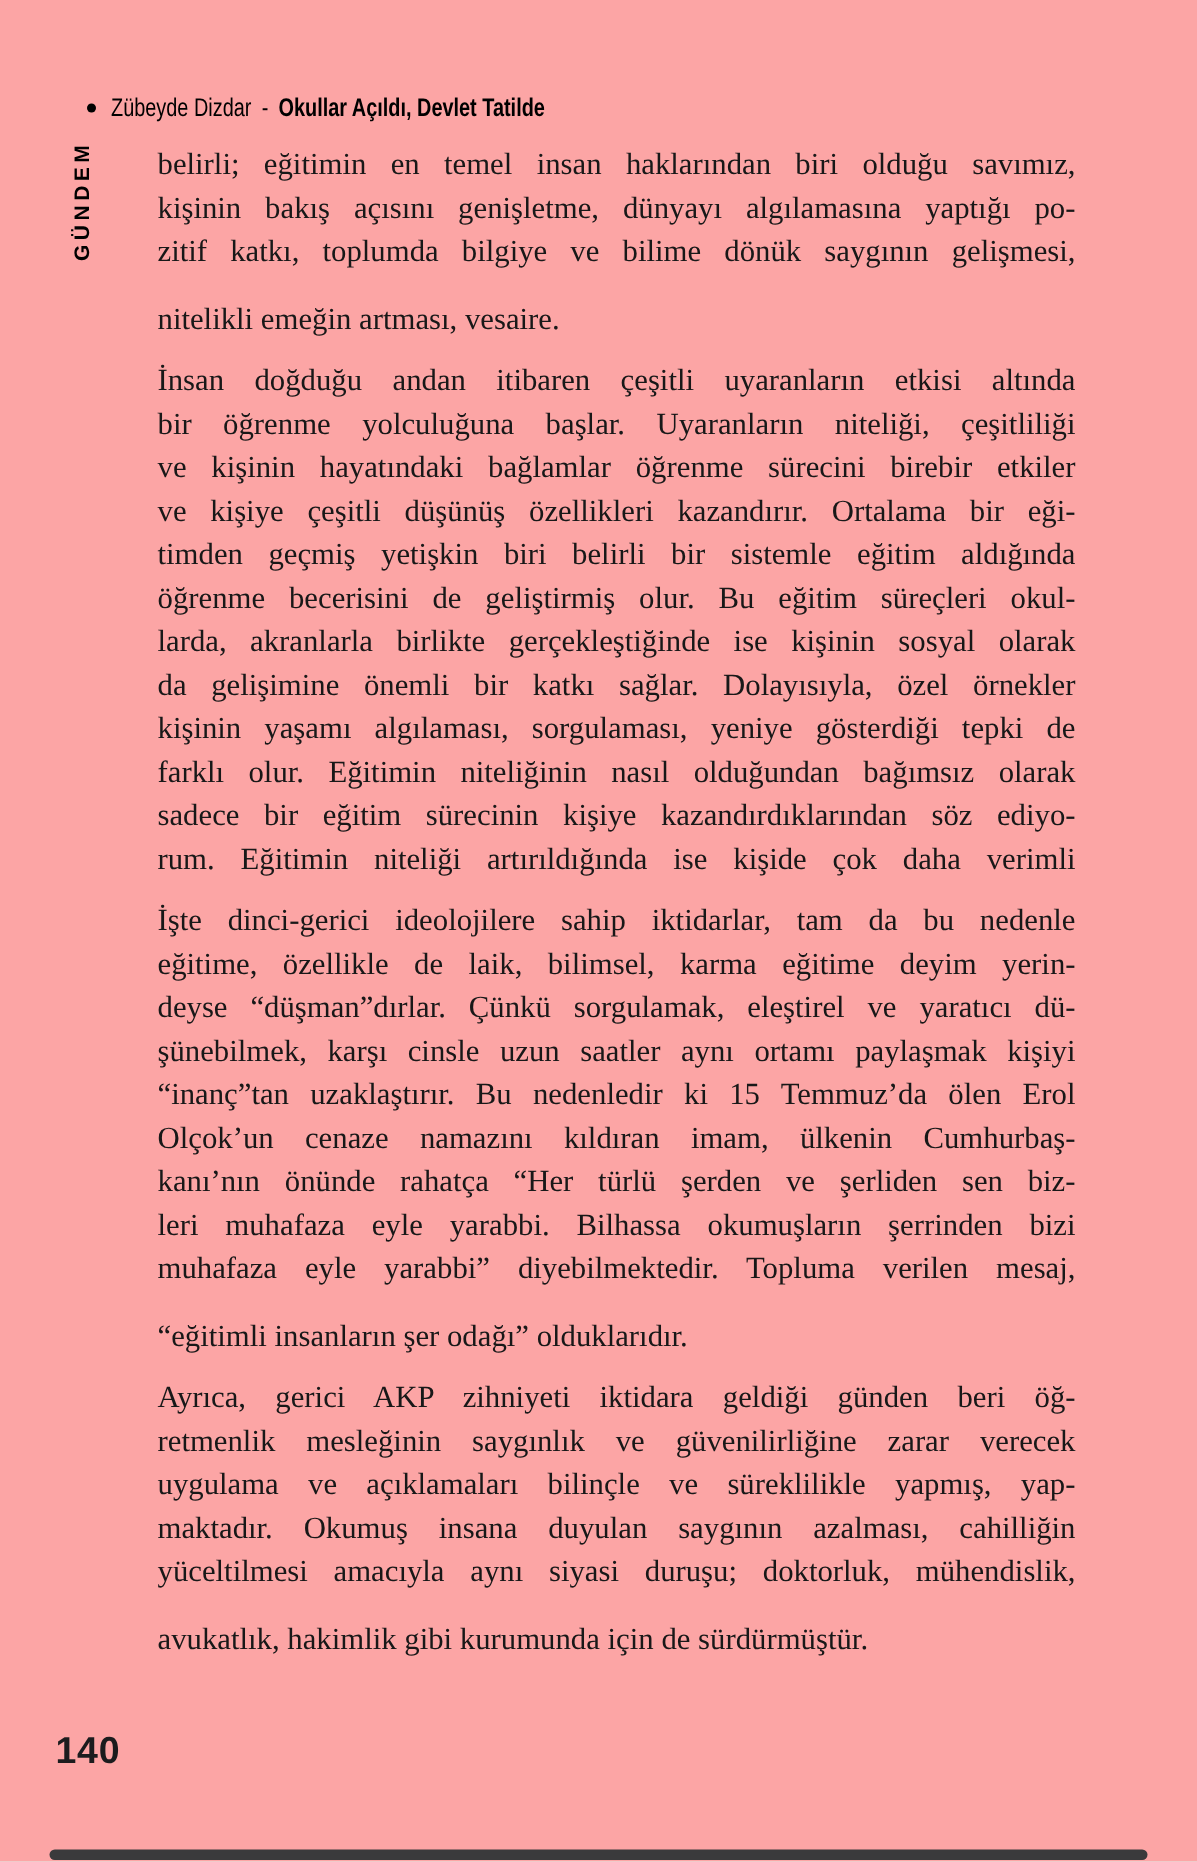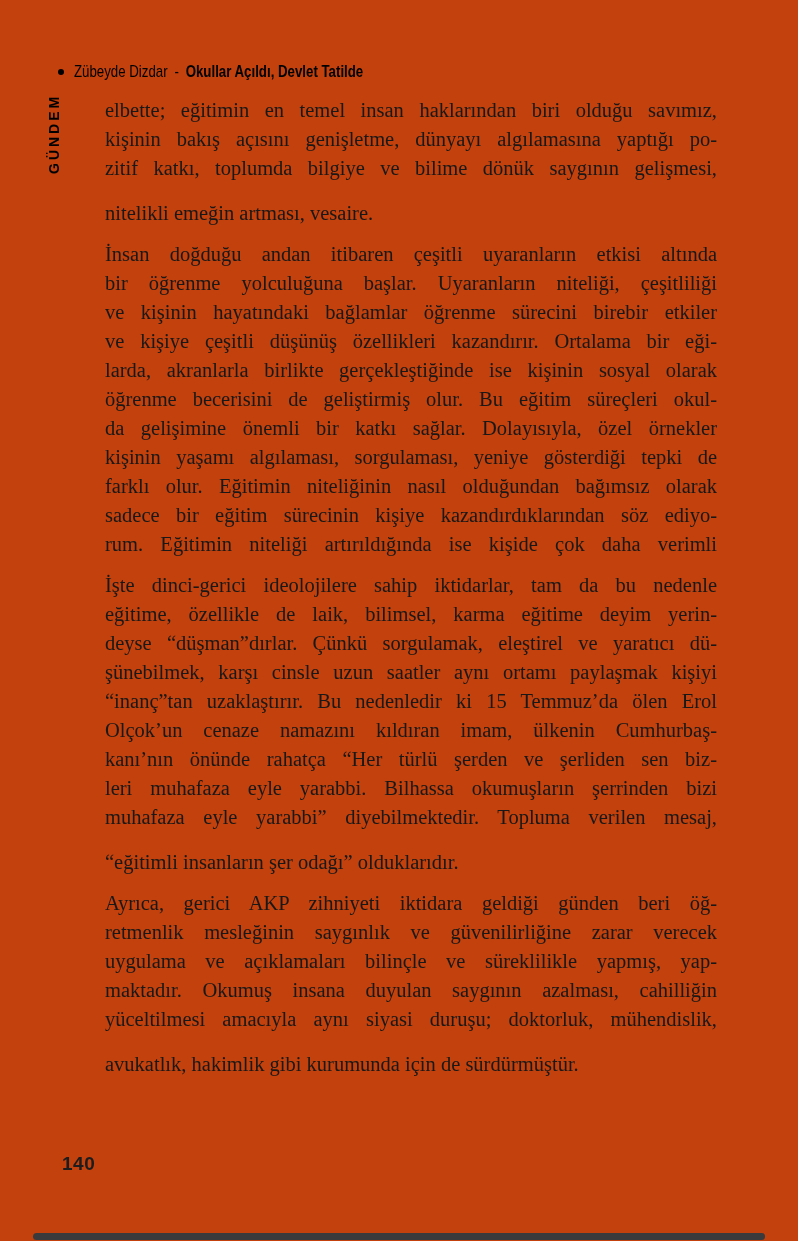--- a/index.html
+++ b/index.html
@@ -1,21 +1,21 @@
 <!DOCTYPE html>
 <html><head>
 <meta charset="utf-8">
 <style>
   * { margin: 0; padding: 0; box-sizing: border-box; }
   html, body { background: #e8e8e8; }
   .page {
     position: relative;
     width: 798px;
     height: 1241px;
-    background: #c2410c;
+    background: #fca5a5;
     overflow: hidden;
     font-family: "Liberation Serif", serif;
   }
   
   .header {
     position: absolute;
     left: 58px;
     top: 62px;
     display: flex;
     align-items: center;
@@ -70,24 +70,23 @@
     text-align-last: justify;
   }
   .line.last { text-align-last: left; margin-top: 16px; }
   
   .page-number {
     position: absolute;
     left: 37px;
     top: 1153px;
     font-family: "Liberation Sans", sans-serif;
     font-weight: 700;
-    font-size: 19px;
+    font-size: 25px;
     letter-spacing: 0.5px;
     color: #1c1c1e;
-    margin-left: 25px;
   }
   .bottom-bar {
     position: absolute;
     left: 33px;
     right: 33px;
     bottom: 1px;
     height: 7px;
     border-radius: 4px;
     background: #3a3a3c;
   }
@@ -103,32 +102,33 @@
       <span class="author">Zübeyde Dizdar</span>
       <span class="sep">-</span>
       <span class="title">Okullar Açıldı, Devlet Tatilde</span>
     </span>
   </div>
 
   <div class="section-label">GÜNDEM</div>
 
   <main class="body-text" id="body-text">
       <div class="paragraph">
-        <div class="line">elbette; eğitimin en temel insan haklarından biri olduğu savımız,</div>
+        <div class="line">belirli; eğitimin en temel insan haklarından biri olduğu savımız,</div>
         <div class="line">kişinin bakış açısını genişletme, dünyayı algılamasına yaptığı po-</div>
         <div class="line">zitif katkı, toplumda bilgiye ve bilime dönük saygının gelişmesi,</div>
         <div class="line last">nitelikli emeğin artması, vesaire.</div>
       </div>
       <div class="paragraph">
         <div class="line">İnsan doğduğu andan itibaren çeşitli uyaranların etkisi altında</div>
         <div class="line">bir öğrenme yolculuğuna başlar. Uyaranların niteliği, çeşitliliği</div>
         <div class="line">ve kişinin hayatındaki bağlamlar öğrenme sürecini birebir etkiler</div>
         <div class="line">ve kişiye çeşitli düşünüş özellikleri kazandırır. Ortalama bir eği-</div>
+        <div class="line">timden geçmiş yetişkin biri belirli bir sistemle eğitim aldığında</div>
+        <div class="line">öğrenme becerisini de geliştirmiş olur. Bu eğitim süreçleri okul-</div>
         <div class="line">larda, akranlarla birlikte gerçekleştiğinde ise kişinin sosyal olarak</div>
-        <div class="line">öğrenme becerisini de geliştirmiş olur. Bu eğitim süreçleri okul-</div>
         <div class="line">da gelişimine önemli bir katkı sağlar. Dolayısıyla, özel örnekler</div>
         <div class="line">kişinin yaşamı algılaması, sorgulaması, yeniye gösterdiği tepki de</div>
         <div class="line">farklı olur. Eğitimin niteliğinin nasıl olduğundan bağımsız olarak</div>
         <div class="line">sadece bir eğitim sürecinin kişiye kazandırdıklarından söz ediyo-</div>
         <div class="line">rum. Eğitimin niteliği artırıldığında ise kişide çok daha verimli</div>
       </div>
       <div class="paragraph">
         <div class="line">İşte dinci-gerici ideolojilere sahip iktidarlar, tam da bu nedenle</div>
         <div class="line">eğitime, özellikle de laik, bilimsel, karma eğitime deyim yerin-</div>
         <div class="line">deyse “düşman”dırlar. Çünkü sorgulamak, eleştirel ve yaratıcı dü-</div>

